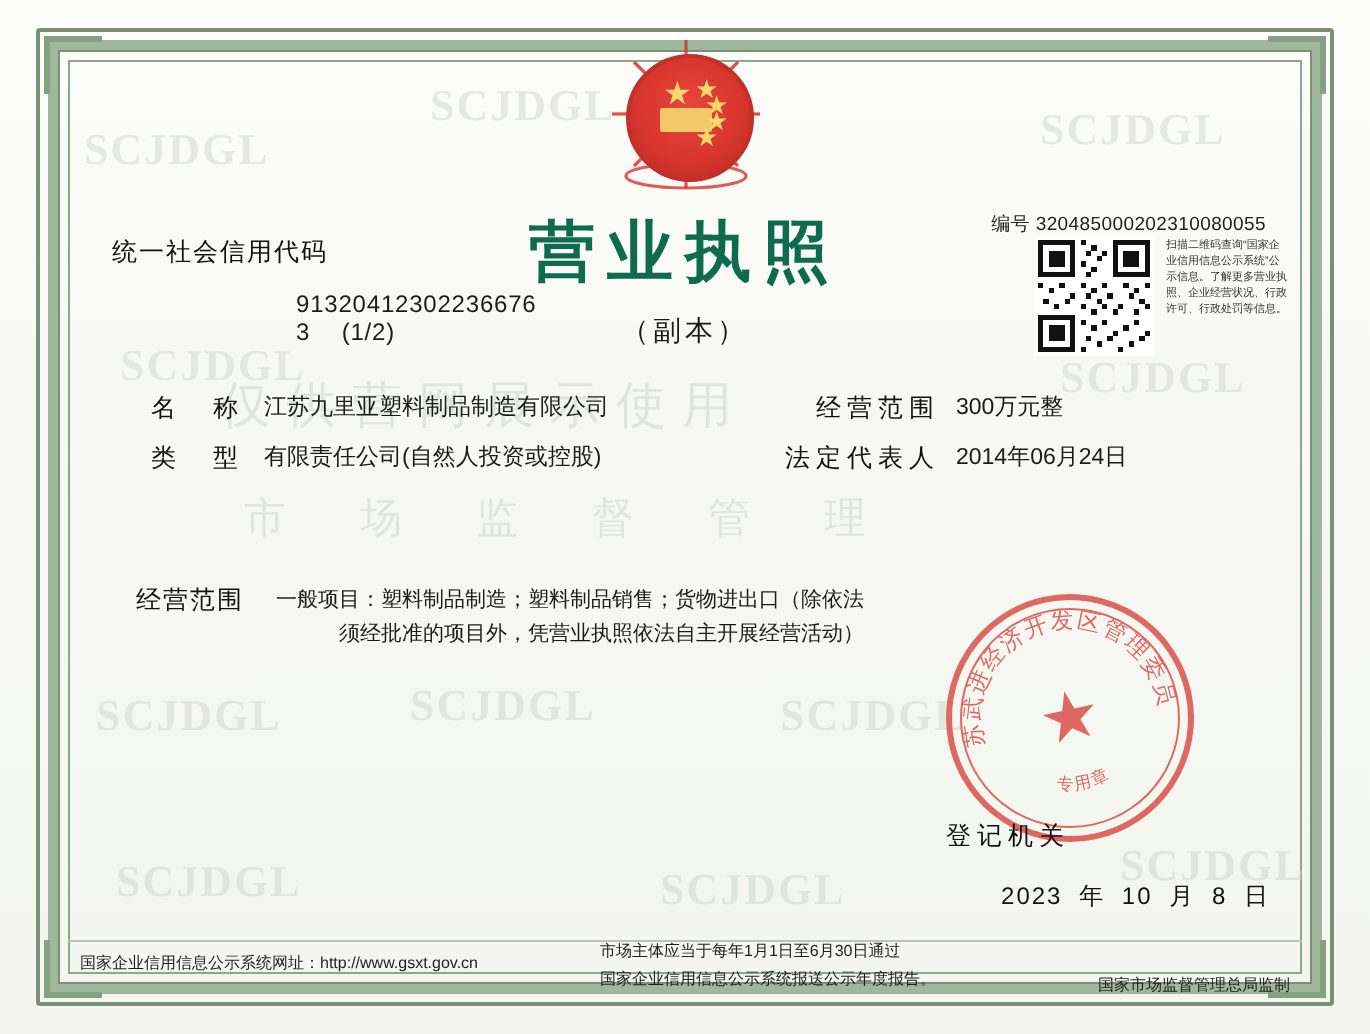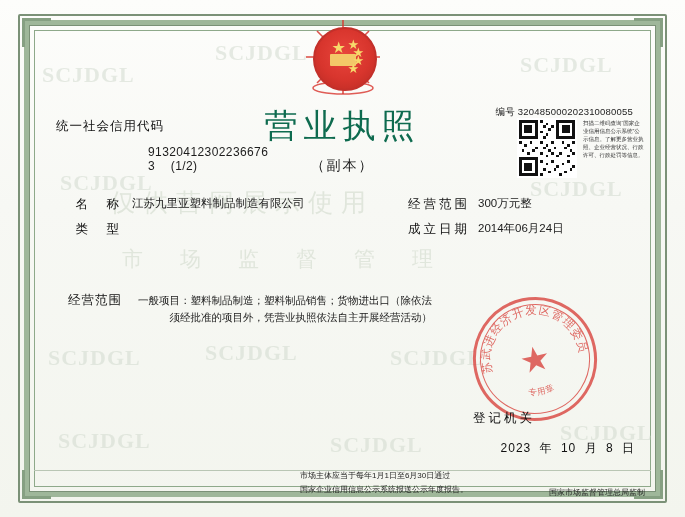--- a/index.html
+++ b/index.html
@@ -27,21 +27,21 @@
   .emblem .disc{position:absolute;left:9px;top:9px;width:60px;height:60px;border-radius:50%;
       background:radial-gradient(circle at 50% 42%, #e8453c 0%, #d8352d 55%, #b72a23 100%);
       border:2px solid #c3302a;}
   .emblem .rays{position:absolute;left:0;top:0;width:78px;height:78px;}
   .emblem .gate{position:absolute;left:50%;top:36px;transform:translateX(-50%);width:26px;height:12px;
       background:#f5d76e;border-radius:1px;opacity:.9;}
   .emblem .star{position:absolute;color:#f7d96b;font-size:13px;line-height:1;}
 
   
   .title{position:absolute;left:0;right:0;top:104px;text-align:center;}
-  .title .main{font-family:"DejaVu Sans",sans-serif;font-size:33px;font-weight:normal;color:#0e6b4f;letter-spacing:6px;}
+  .title .main{font-family:"DejaVu Sans",sans-serif;font-size:33px;font-weight:bold;color:#0e6b4f;letter-spacing:6px;}
   .title .sub{margin-top:8px;font-size:14px;color:#1a1a1a;letter-spacing:2px;}
 
   
   .code-block{position:absolute;left:56px;top:118px;}
   .code-block .lbl{font-size:12.5px;color:#111;letter-spacing:1px;}
   .code-block .val{margin-top:10px;font-size:12px;color:#1c1c1c;letter-spacing:.4px;}
 
   
   .serial{position:absolute;right:52px;top:106px;font-size:9.5px;color:#222;letter-spacing:.2px;}
   .qr{position:absolute;right:108px;top:118px;width:56px;height:56px;background:#fff;padding:2px;}
@@ -220,21 +220,22 @@
 
   <div class="fields">
     <div class="row">
       <div class="lab">名　称</div>
       <div class="val">江苏九里亚塑料制品制造有限公司</div>
       <div class="lab2">经营范围</div>
       <div class="val2">300万元整</div>
     </div>
     <div class="row">
       <div class="lab">类　型</div>
-      <div class="lab2">成立日期</div>
+      <div class="val">有限责任公司(自然人投资或控股)</div>
+      <div class="lab2">法定代表人</div>
       <div class="val2">2014年06月24日</div>
     </div>
     <div class="scope-lab">经营范围</div>
     <div class="scope">一般项目：塑料制品制造；塑料制品销售；货物进出口（除依法须经批准的项目外，凭营业执照依法自主开展经营活动）</div>
   </div>
 
   <div class="seal">
     <div class="ring"></div>
     <svg class="arc" viewBox="0 0 118 118">
       <defs>
@@ -257,20 +258,23 @@
     <span>年</span>
     <span>10</span>
     <span>月</span>
     <span>8</span>
     <span>日</span>
   </div>
 
   <div class="sep-line"></div>
 
   <div class="footer">
+    <div class="fl">
+      <span>国家企业信用信息公示系统网址：</span><span>http://www.gsxt.gov.cn</span>
+    </div>
     <div class="fc">
       <div>市场主体应当于每年1月1日至6月30日通过</div>
       <div>国家企业信用信息公示系统报送公示年度报告。</div>
     </div>
     <div class="fr">国家市场监督管理总局监制</div>
   </div>
 
 </div>
 
 </body></html>

